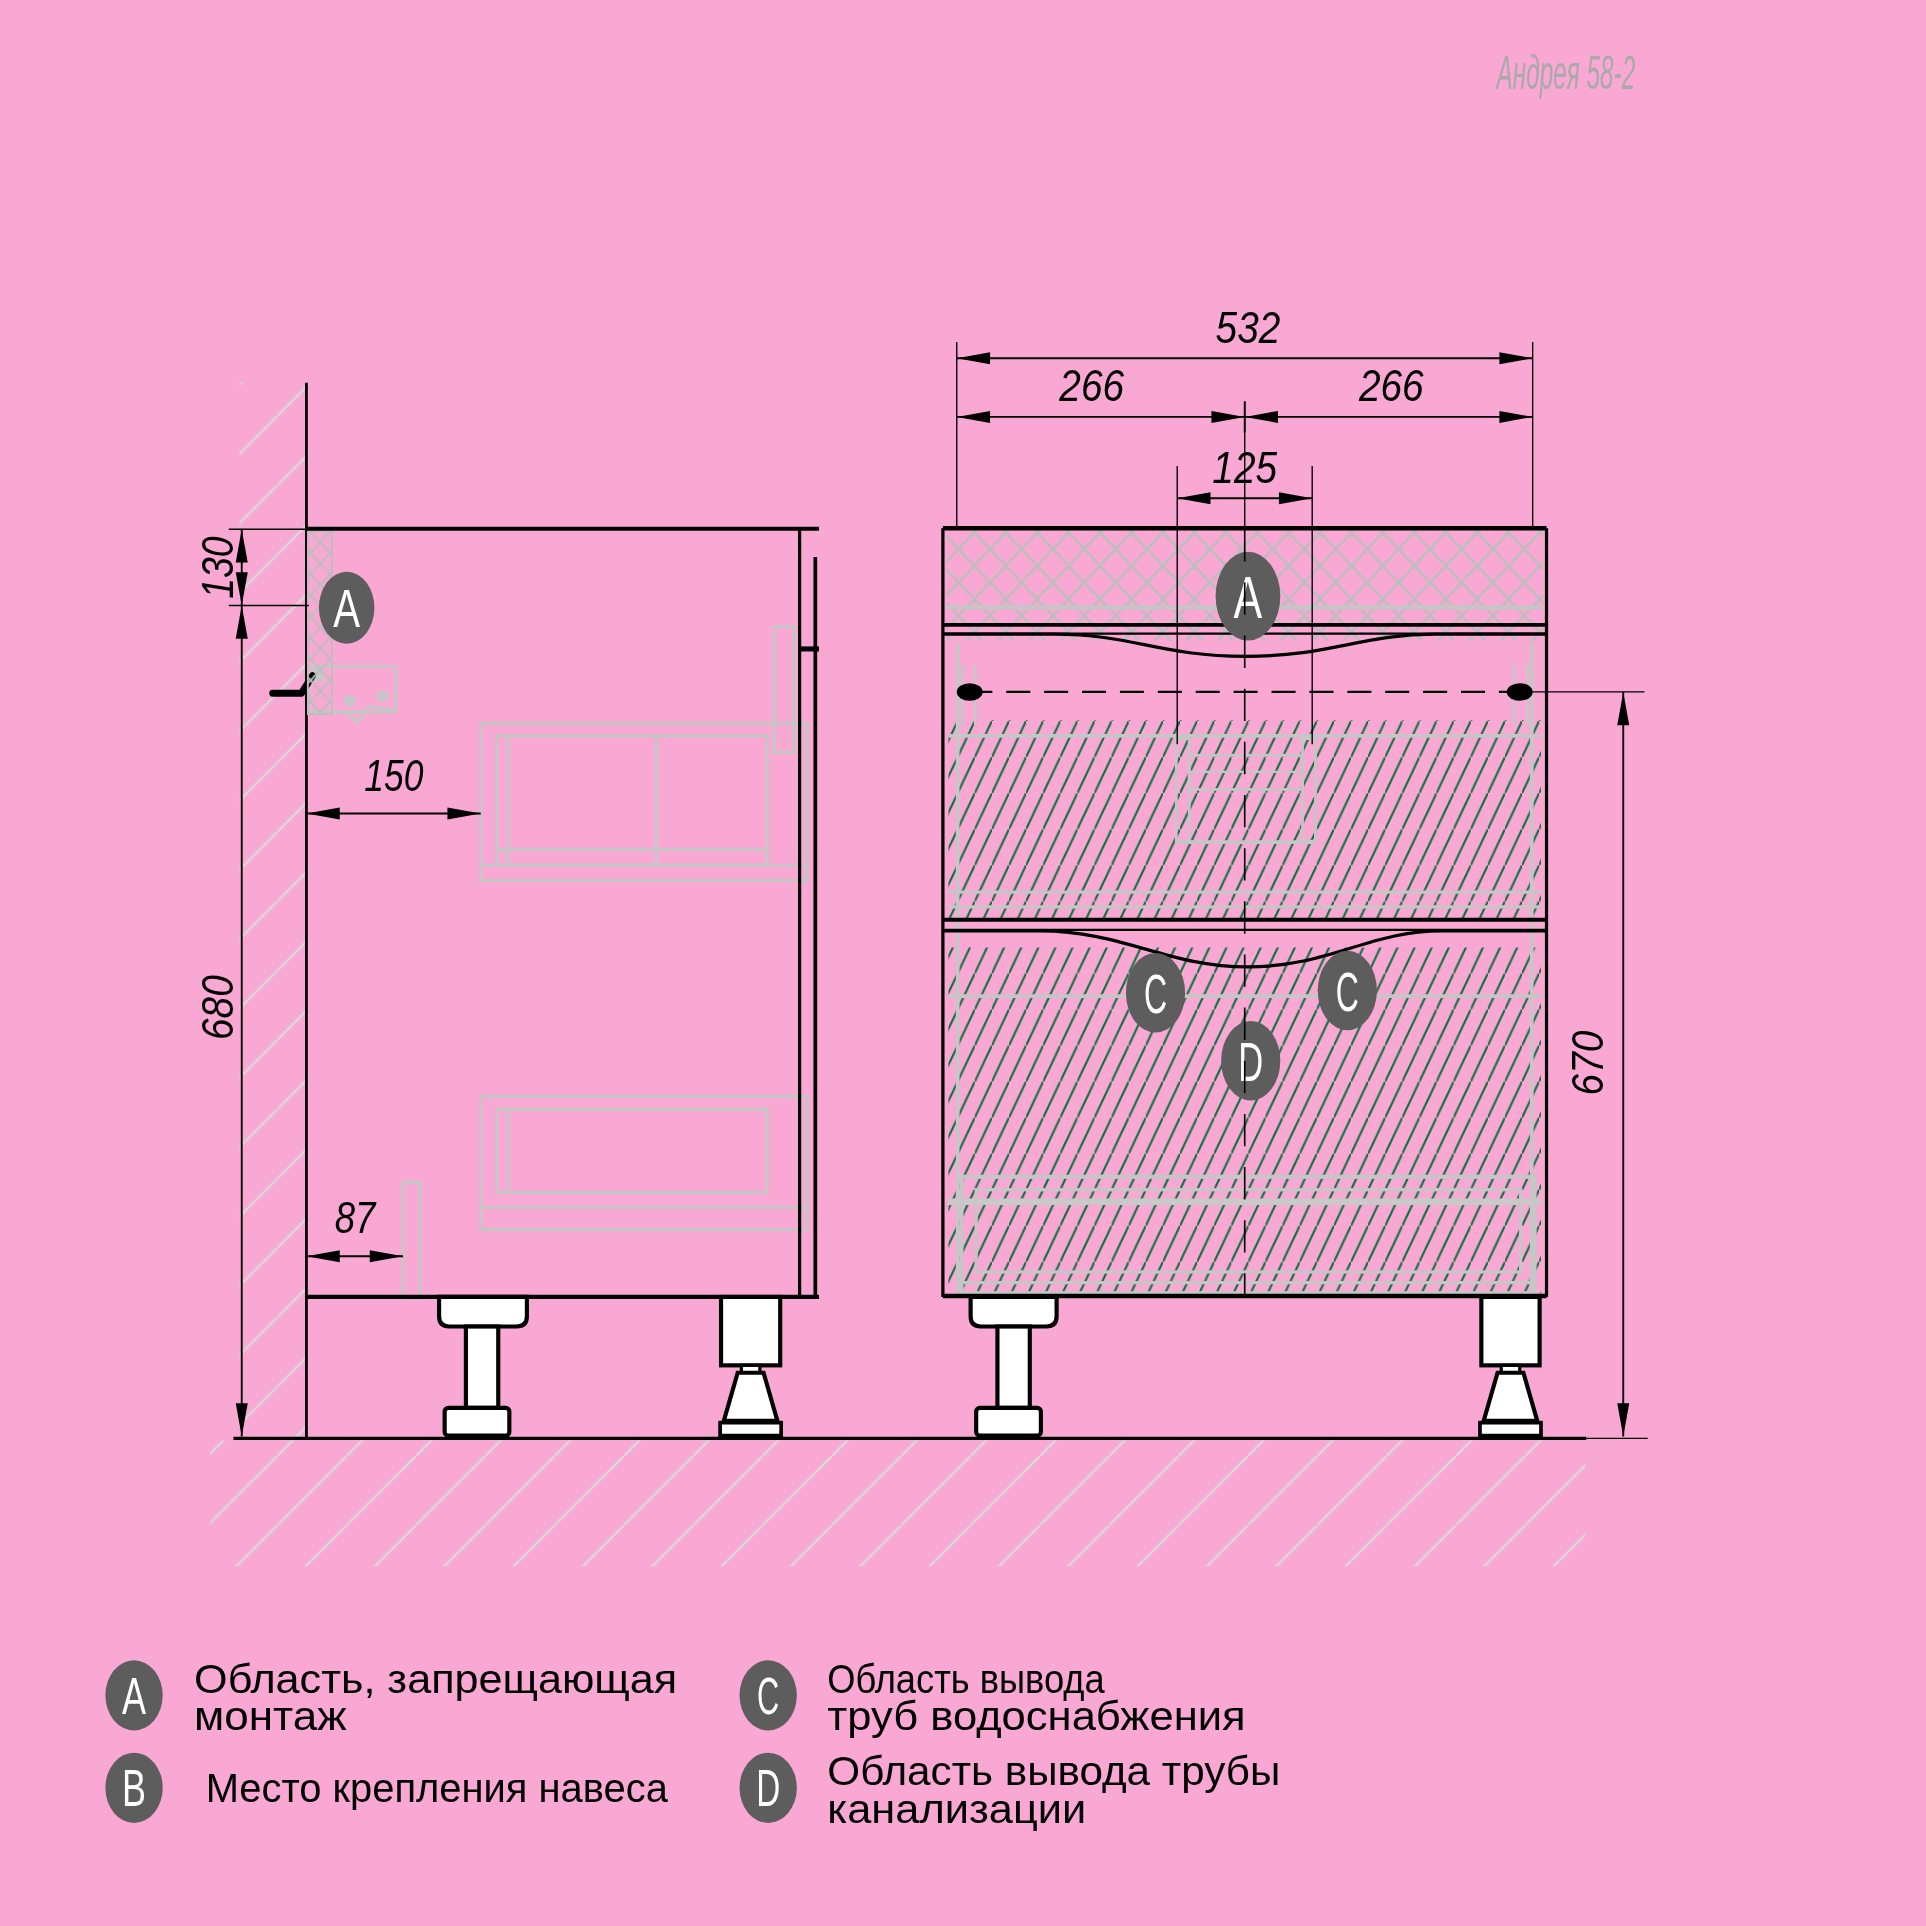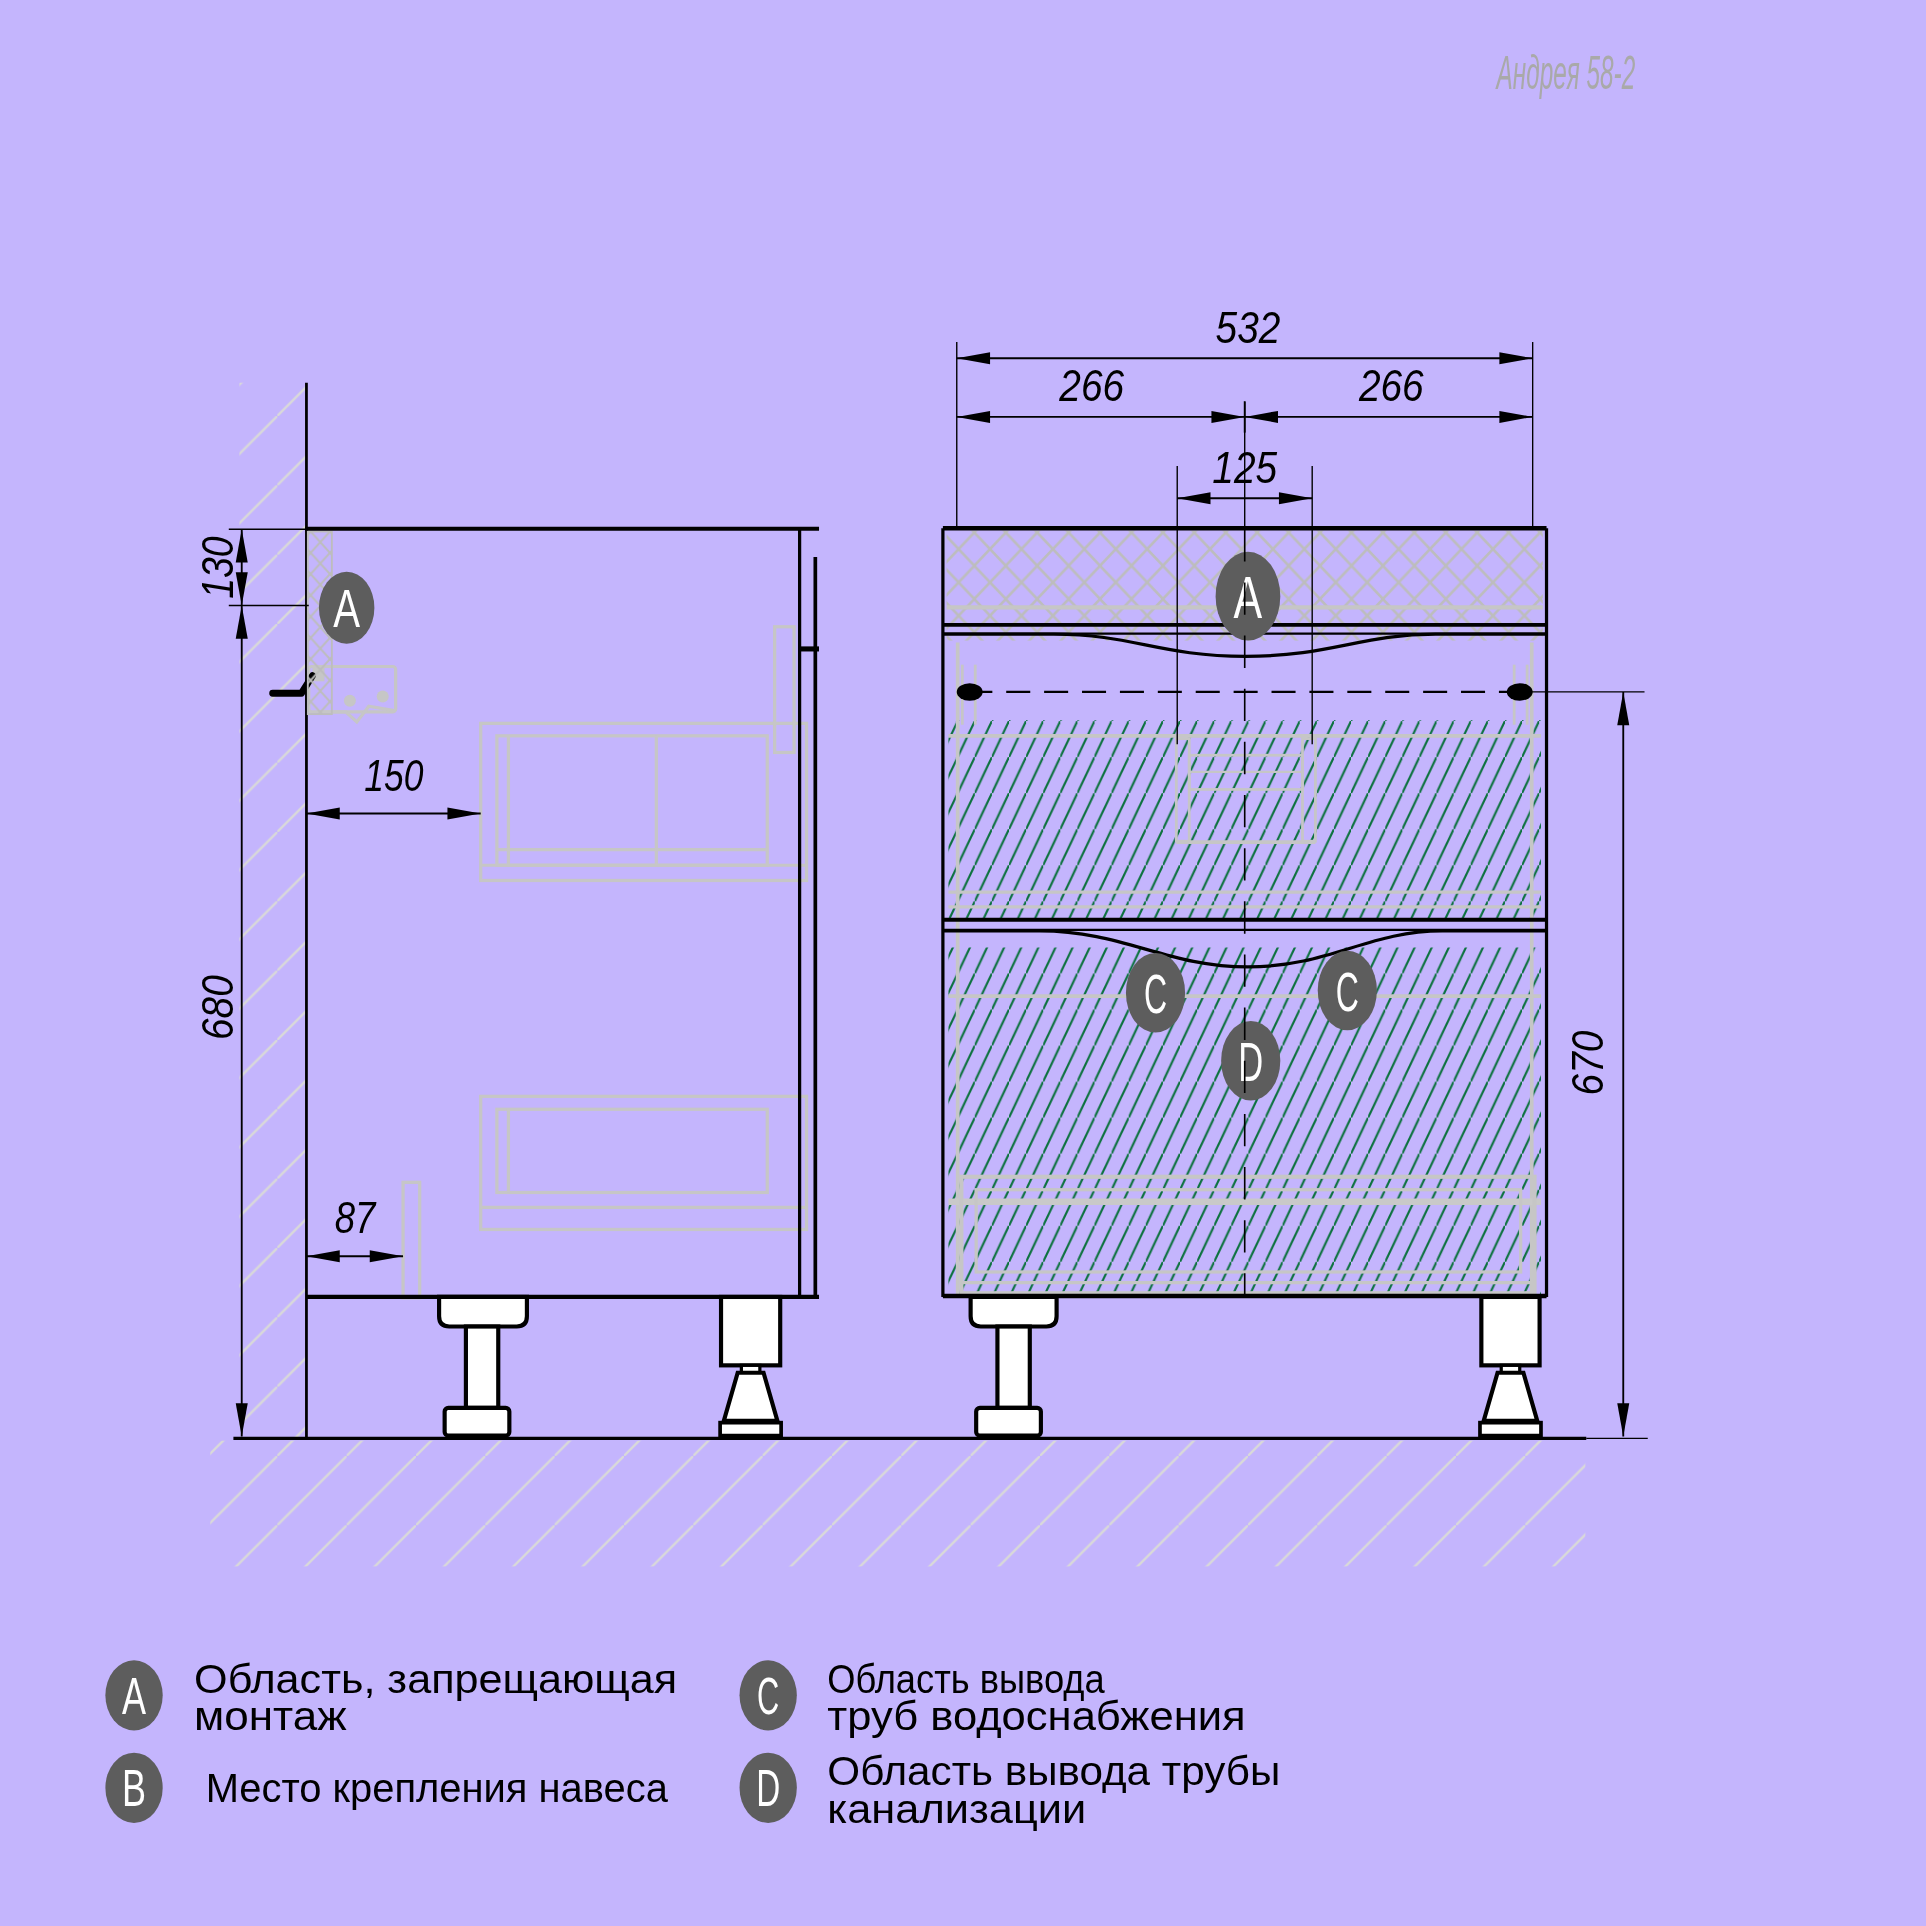--- a/index.html
+++ b/index.html
@@ -1,16 +1,16 @@
 <!DOCTYPE html>
 <html style="font-size:7.4px"><head>
 <meta charset="utf-8">
 <style>
   html,body{margin:0;padding:0;background:#ffffff;}
-  .page{width:1926px;height:1926px;position:relative;background:#c4b5fd;}
+  .page{width:1926px;height:1926px;position:relative;background:#f9a8d4;}
   svg{display:block;font-family:"Liberation Sans",sans-serif;}
   .dim-label{font-style:italic;fill:#000;}
   .legend-text{fill:#000;}
   .marker-letter{fill:#ffffff;}
   .title-text{font-style:italic;fill:#a9a9a9;}
 </style>
 </head>
 <body>
 
 <div class="page">

